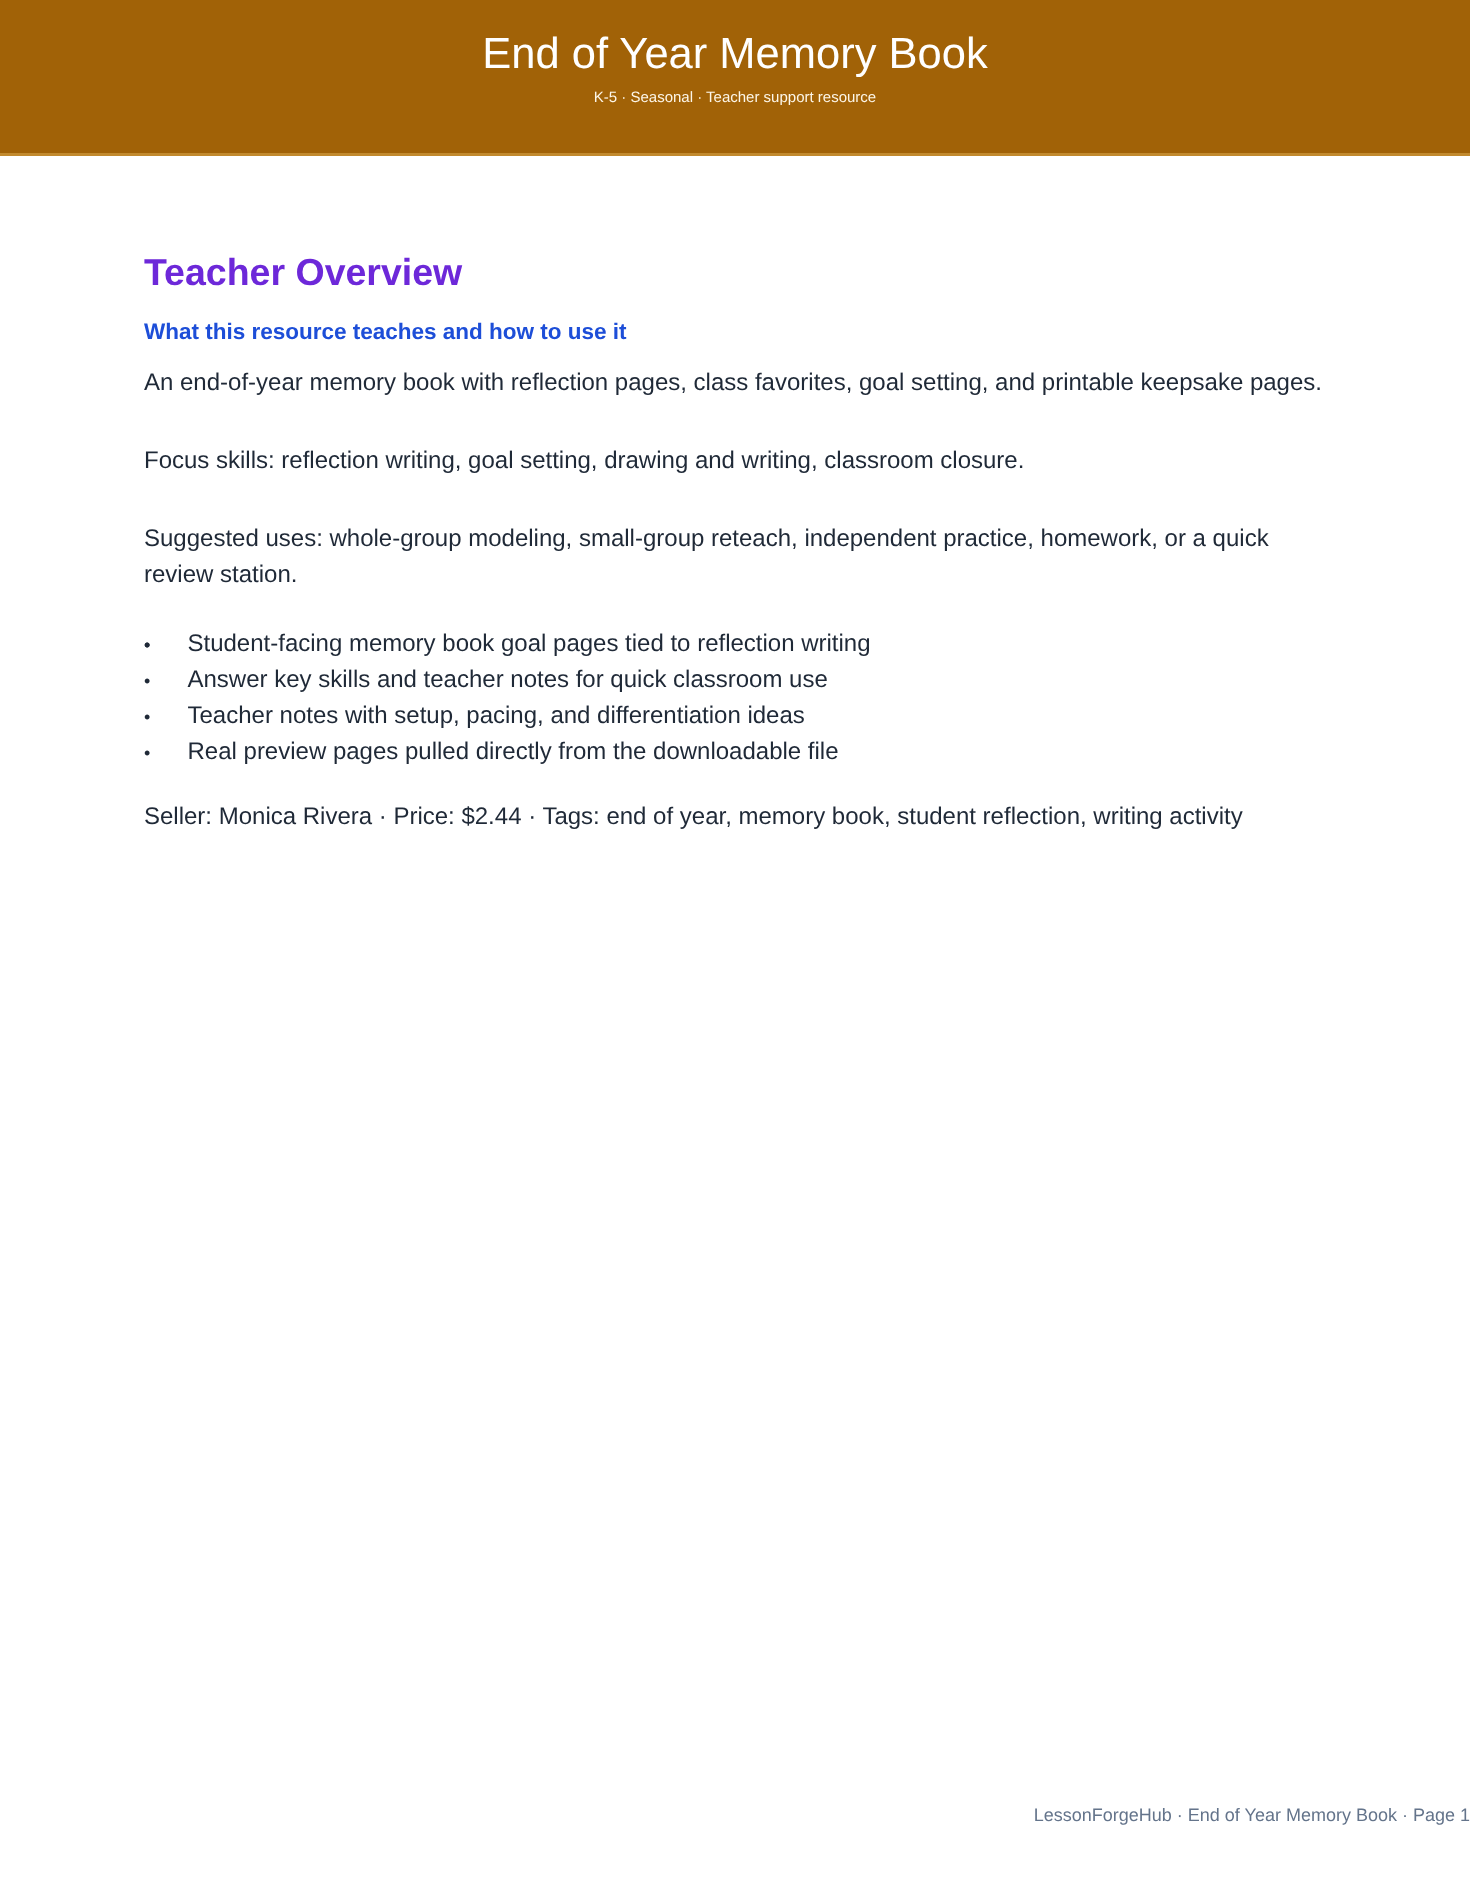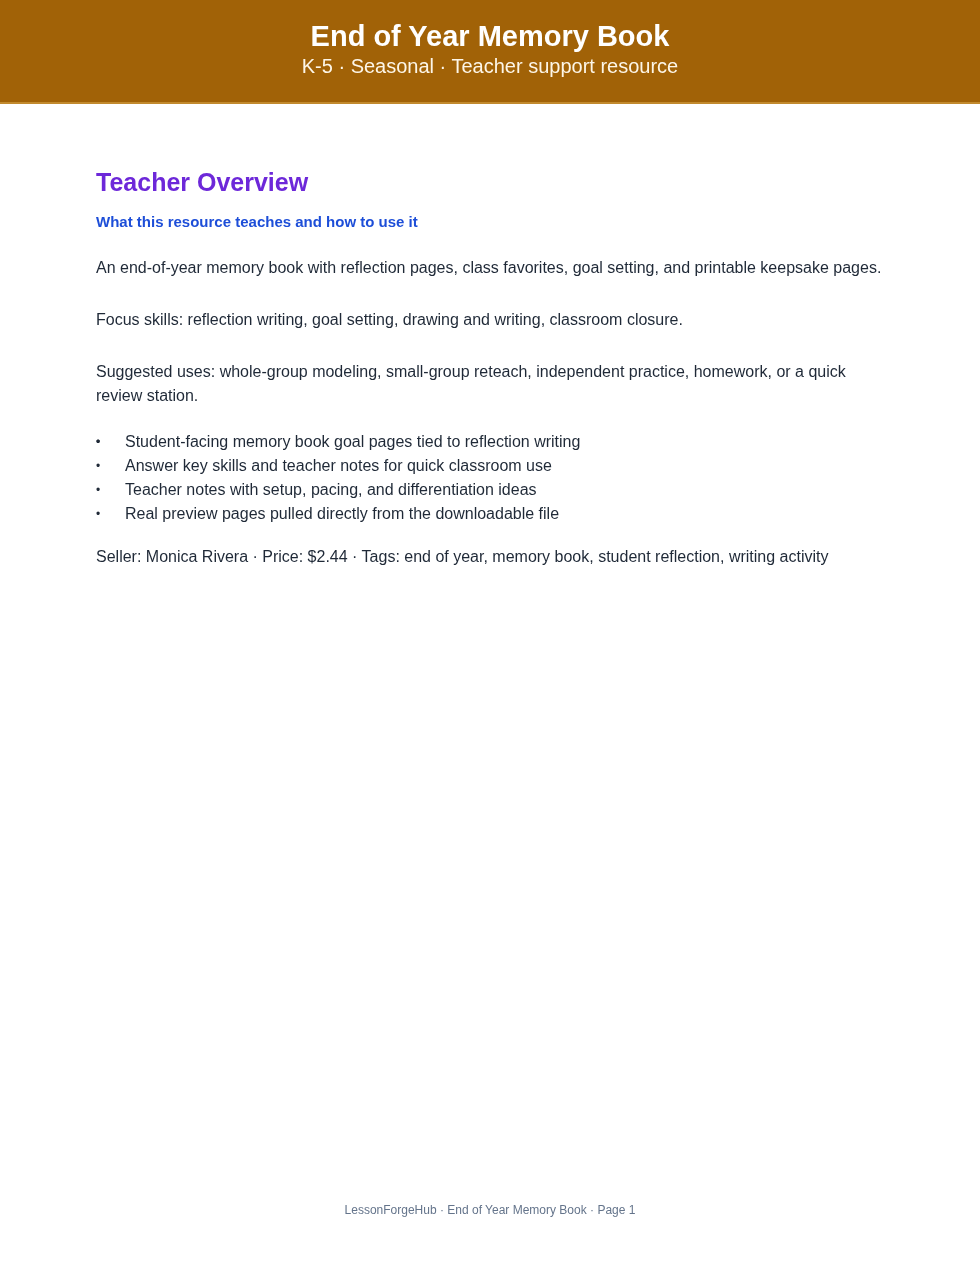--- a/index.html
+++ b/index.html
@@ -23,28 +23,28 @@
       background: #a16207;
       border-bottom: 2px solid #c28a2e;
       text-align: center;
       color: #ffffff;
     }
     .header-title {
       position: absolute;
       left: 0; right: 0;
       top: 18px;
       font-size: 29px;
-      font-weight: bold;
+      font-weight: normal;
       line-height: 36px;
     }
     .header-subtitle {
       position: absolute;
       left: 0; right: 0;
       top: 57px;
-      font-size: 20px;
+      font-size: 10px;
       line-height: 18px;
       color: #fdf6e8;
     }
     .content {
       position: absolute;
       left: 96px;
       top: 166px;
       width: 800px;
     }
     .section-title {
@@ -60,21 +60,21 @@
       color: #1d4ed8;
       line-height: 20px;
       margin: 14px 0 0 0;
     }
     .para {
       font-size: 16px;
       line-height: 24px;
       margin: 0;
       color: #1f2937;
     }
-    .para.first { margin-top: 24px; }
+    .para.first { margin-top: 12px; }
     .para + .para { margin-top: 28px; }
     .bullets {
       list-style: none;
       margin: 22px 0 0 0;
       padding: 0;
     }
     .bullets li {
       position: relative;
       font-size: 16px;
       line-height: 24px;
@@ -89,21 +89,21 @@
     }
     .meta {
       font-size: 16px;
       line-height: 24px;
       margin: 19px 0 0 0;
     }
     .footer {
       position: absolute;
       left: 0; right: 0;
       top: 1202px;
-      text-align: center;
+      text-align: right;
       font-size: 12px;
       line-height: 16px;
       color: #64748b;
     }
   </style>
 </head>
 <body>
 
 <div class="header">
   <div class="header-title">End of Year Memory Book</div>

